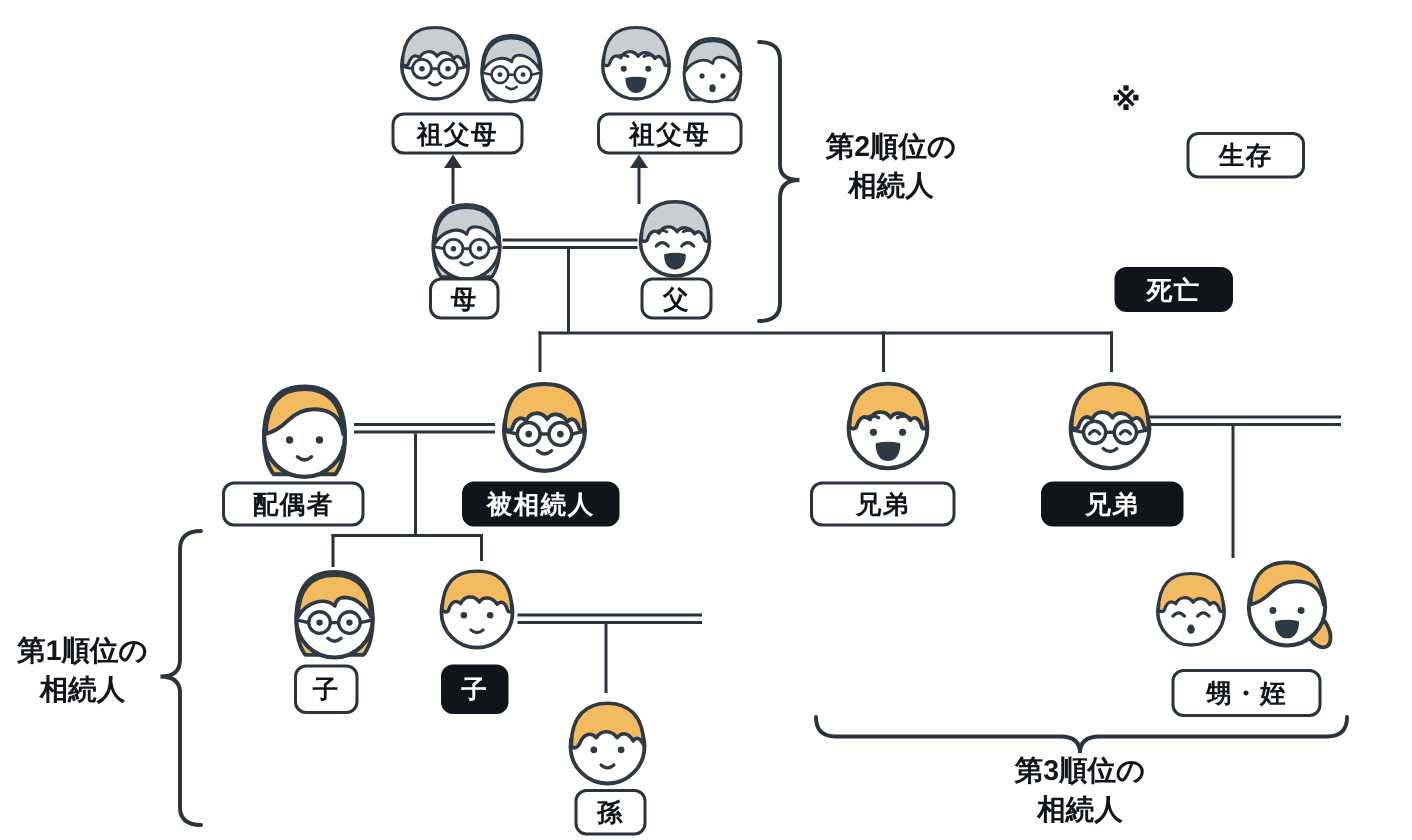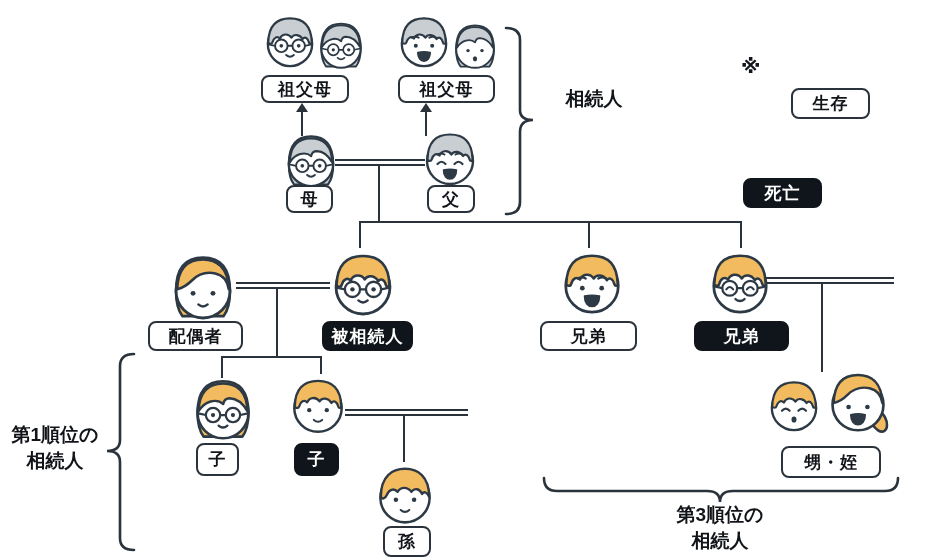--- a/index.html
+++ b/index.html
@@ -224,21 +224,21 @@
   <div class="tag" style="left:286px;top:185px;width:47px;height:28px;">
       <span>母</span>
     </div>
   <div class="tag" style="left:427px;top:185px;width:48px;height:28px;">
       <span>父</span>
     </div>
 
   <div class="tag" style="left:148px;top:321px;width:95px;height:30px;">
       <span>配偶者</span>
     </div>
-  <div class="tag dead" style="left:322px;top:321px;width:91px;height:30px;">
+  <div class="tag dead" style="left:308px;top:321px;width:105px;height:30px;">
       <span>被相続人</span>
     </div>
   <div class="tag" style="left:540px;top:321px;width:97px;height:30px;">
       <span>兄弟</span>
     </div>
   <div class="tag dead" style="left:694px;top:321px;width:95px;height:30px;">
       <span>兄弟</span>
     </div>
 
   <div class="tag" style="left:196px;top:443px;width:43px;height:33px;">
@@ -261,20 +261,21 @@
   <div class="tag dead" style="left:743px;top:130px;width:79px;height:30px;margin-top:48px;">
       <span>死亡</span>
     </div>
 
   <div class="bracket" style="left:504px;top:26px;">
     <svg width="32" height="190" viewBox="0 0 32 190">
       <path d="M2,2 Q16,2 16,14 L16,84 Q16,94 29,94 Q16,94 16,106 L16,176 Q16,188 2,188" fill="none" stroke="currentColor" stroke-width="2.6" stroke-linecap="round"></path>
     </svg>
   </div>
   <div class="grouptext" style="left:540px;top:86px;width:108px;">
+    <div>第2順位の</div>
     <div>相続人</div>
   </div>
 
   <div class="bracket" style="left:103px;top:352px;">
     <svg width="34" height="200" viewBox="0 0 34 200">
       <path d="M31,2 Q17,2 17,14 L17,88 Q17,99 4,99 Q17,99 17,110 L17,186 Q17,198 31,198" fill="none" stroke="currentColor" stroke-width="2.6" stroke-linecap="round"></path>
     </svg>
   </div>
   <div class="grouptext" style="left:5px;top:422px;width:100px;">
     <div>第1順位の</div>

